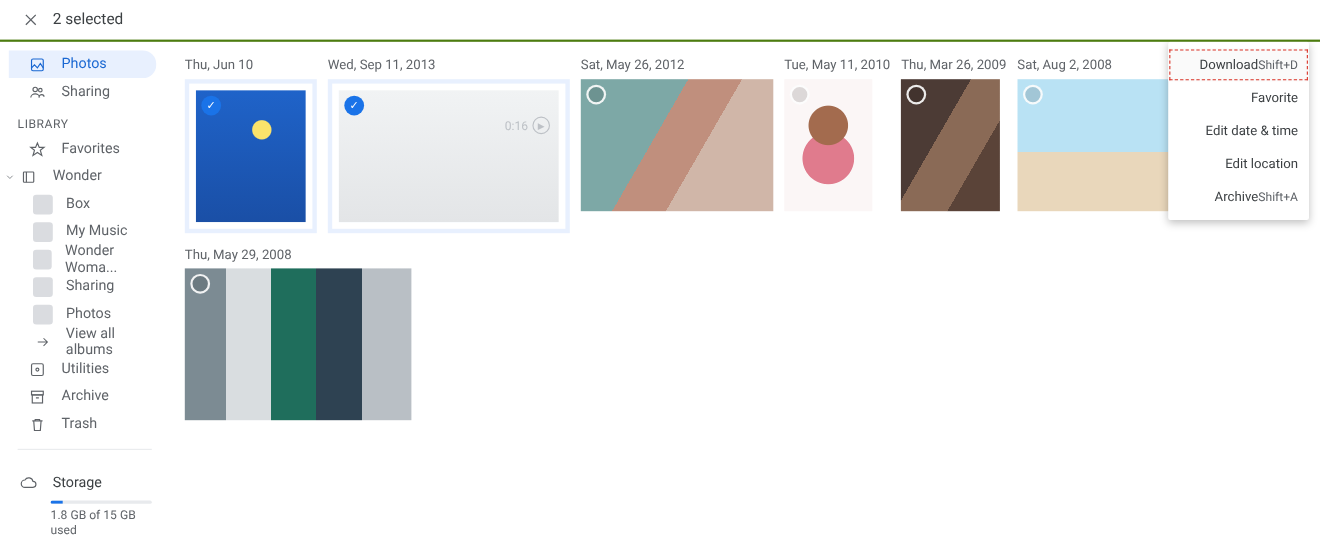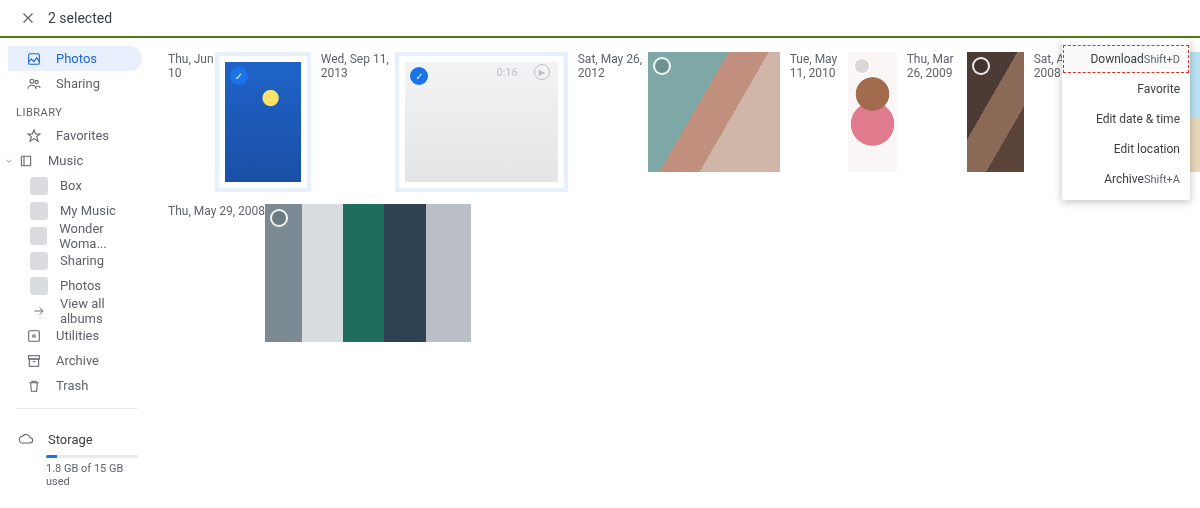--- a/index.html
+++ b/index.html
@@ -21,28 +21,28 @@
 .sub-album .arrow { width: 18px; height: 18px; display: flex; align-items: center; justify-content: center; margin-right: 12px; color: #5f6368; }
 .storage { margin: 20px 12px 0 16px; }
 .storage .row { display: flex; align-items: center; }
 .storage .row .icon { width: 20px; height: 20px; display:flex; align-items:center; justify-content:center; margin-right: 12px; color: #5f6368; }
 .storage-bar { height: 3px; background: #e8eaed; border-radius: 2px; margin: 6px 0 4px 30px; overflow: hidden; }
 .storage-fill { height: 100%; width: 12%; background: #1a73e8; }
 .storage-text { font-size: 11px; color: #5f6368; margin-left: 30px; }
 .divider { height: 1px; background: #e8eaed; margin: 10px 12px 0 16px; }
 .content { flex: 1; padding: 14px 0 0 18px; overflow: hidden; position: relative; }
 .photo-row { display: flex; gap: 10px; }
-.photo-group { display: flex; flex-direction: row; }
+.photo-group { display: flex; flex-direction: column; }
 .date-label { font-size: 12px; color: #5f6368; margin-bottom: 6px; }
 .thumb { position: relative; height: 120px; background: #eee; cursor: pointer; }
 .thumb.selected { outline: 6px solid #fff; box-shadow: 0 0 0 10px #e8f0fe; margin: 10px; }
 .thumb .check { position: absolute; top: 5px; left: 5px; width: 18px; height: 18px; border-radius: 50%; display: flex; align-items: center; justify-content: center; }
 .check.on { background: #1a73e8; color: #fff; font-size: 10px; }
 .check.off { border: 2px solid rgba(255,255,255,.9); background: rgba(0,0,0,.12); }
-.vid-badge { position: absolute; top: 2px; right: 8px; display: flex; align-items: center; gap: 16px; color: #fff; font-size: 11px; }
+.vid-badge { position: absolute; top: 24px; right: 8px; display: flex; align-items: center; gap: 4px; color: #fff; font-size: 11px; }
 .vid-badge .play { width: 16px; height: 16px; border: 1.5px solid #fff; border-radius: 50%; display: flex; align-items: center; justify-content: center; font-size: 8px; }
 .row2 { margin-top: 12px; }
 .ctx-menu { position: absolute; top: 0; right: 10px; width: 128px; background: #fff; box-shadow: 0 2px 8px rgba(0,0,0,.25); border-radius: 2px; padding: 6px 0; z-index: 50; font-size: 12px; }
 .ctx-item { display: flex; justify-content: flex-end; align-items: center; padding: 8px 10px; cursor: pointer; color: #3c4043; }
 .ctx-item .shortcut { font-size: 11px; color: #5f6368; }
 .ctx-item.highlight { outline: 1px dashed #d93025; outline-offset: -2px; background: #fafafa; }
 
 .t-sky { background: radial-gradient(circle at 60% 30%, #fbe36b 0 8%, transparent 9%), linear-gradient(#1f63c9,#1a4fa6); width: 100px; }
 .t-vid { background: linear-gradient(#f1f3f4,#e3e5e7); width: 200px; }
 .t-couple { background: linear-gradient(120deg,#7da8a6 0 40%, #c08f7d 40% 60%, #d0b6a8 60%); width: 175px; }
@@ -101,21 +101,21 @@
           <svg width="10" height="10" viewBox="0 0 24 24">
             <path d="M6 9l6 6 6-6"></path>
           </svg>
         </span>
       <span class="icon" style="width:20px;display:flex;align-items:center;justify-content:center;margin-right:12px;">
           <svg width="16" height="16" viewBox="0 0 24 24">
             <rect x="5" y="5" width="14" height="14" rx="1"></rect>
             <path d="M9 5v14"></path>
           </svg>
         </span>
-      <span class="label">Music</span>
+      <span class="label">Wonder</span>
     </div>
 
     <div class="sub-album">
         <span class="sq"></span>
         <span>Box</span>
       </div>
     <div class="sub-album">
         <span class="sq"></span>
         <span>My Music</span>
       </div>

